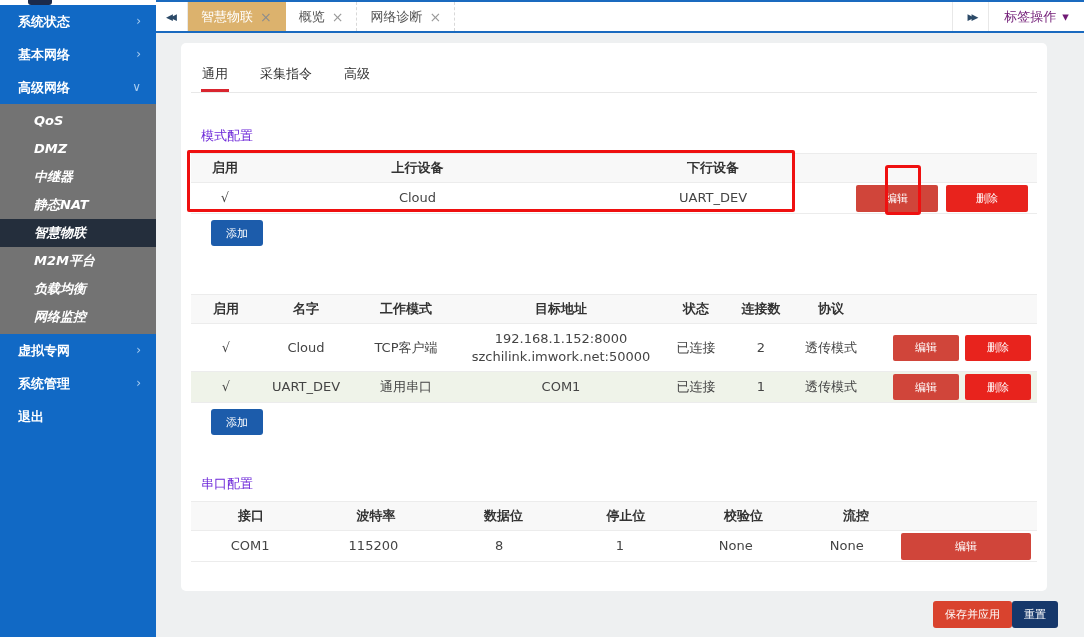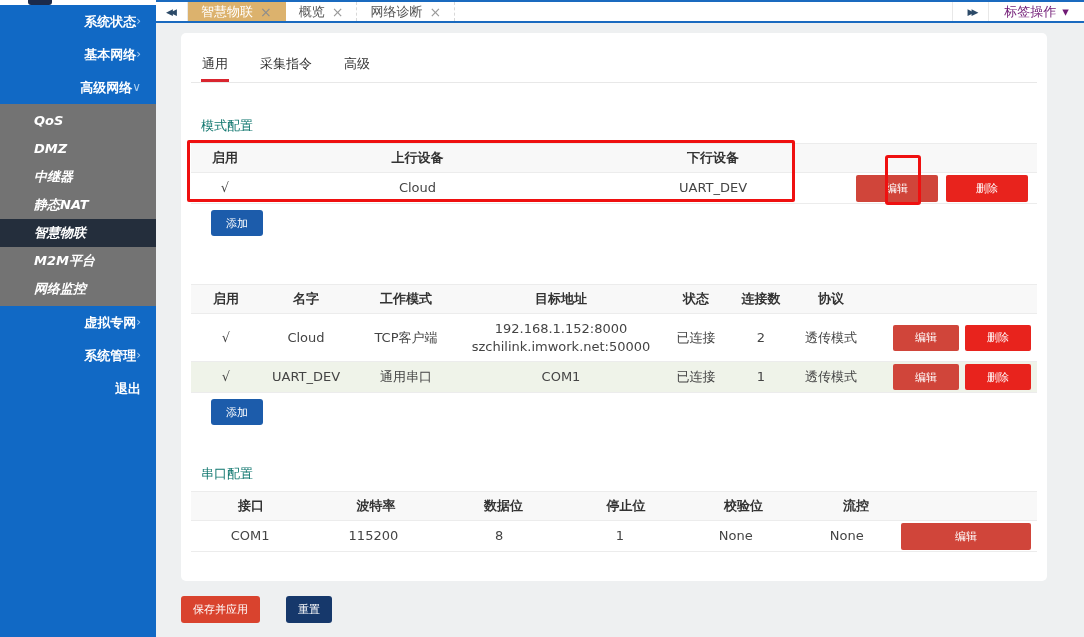--- a/index.html
+++ b/index.html
@@ -3,21 +3,21 @@
 <meta charset="utf-8">
 <style>
   * { margin:0; padding:0; box-sizing:border-box; }
   html,body { width:1084px; height:637px; overflow:hidden; }
   body { font-family:"DejaVu Sans","Liberation Sans",sans-serif; display:flex; background:#eef0f1; font-size:13px; }
 
   
   .sidebar { width:156px; flex-shrink:0; background:#1169c5; color:#fff; }
   .side-cap { height:5px; background:#fff; position:relative; }
   .side-cap .notch { position:absolute; left:28px; top:0; width:24px; height:5px; background:#1b2a4a; border-radius:0 0 3px 3px; }
-  .side-item { height:33px; line-height:33px; padding:0 15px 0 18px; font-size:13px; font-weight:bold; display:flex; justify-content:flex-end; align-items:center; cursor:pointer; }
+  .side-item { height:33px; line-height:33px; padding:0 15px 0 18px; font-size:13px; font-weight:bold; display:flex; justify-content:space-between; align-items:center; cursor:pointer; }
   .side-item .chev { color:#a9cdf0; font-size:12px; font-weight:normal; }
   .submenu { background:#737373; padding:3px 0;font-style:italic; }
   .sub-item { height:28px; line-height:28px; padding-left:34px; font-size:13px; font-weight:bold; cursor:pointer; }
   .sub-item.selected { background:#242e3c; }
 
   
   .main { flex:1; display:flex; flex-direction:column; min-width:0; }
 
   .tabbar { height:37px; background:#fff; border-top:2px solid #1a6abf; border-bottom:2px solid #1a6abf; display:flex; align-items:stretch; }
   .tab-scroll { width:32px; display:flex; align-items:center; justify-content:center; color:#2c4a68; font-size:9px; letter-spacing:-3px; border-right:1px solid #e8e8e8; cursor:pointer; padding-right:3px; }
@@ -30,21 +30,21 @@
   .tab-right.fwd { width:36px; color:#2c4a68; font-size:9px; letter-spacing:-3px; padding-left:2px; }
   .tab-right.menu { width:96px; color:#701a75; gap:6px; }
 
   .content { flex:1; padding:10px 0 0 25px; }
   .panel { width:866px; height:548px; background:#fff; border-radius:5px; padding:14px 10px 0; }
 
   .ptabs { display:flex; gap:30px; padding:0 10px; border-bottom:1px solid #e8e8e8; }
   .ptab { color:#333; padding:8px 1px 9px; cursor:pointer; }
   .ptab.active { border-bottom:3px solid #d9252f; padding-bottom:6px; }
 
-  .section-title { color:#0f766e; padding-left:10px; margin-bottom:8px; }
+  .section-title { color:#6d28d9; padding-left:10px; margin-bottom:8px; }
   .sec-mode { margin-top:34px; }
   .sec-conn { margin-top:48px; }
   .sec-serial { margin-top:40px; }
 
   .tbl { position:relative; color:#444; }
   .trow { display:flex; align-items:center; border-bottom:1px solid #ececec; min-height:31px; background:#fff; }
   .trow.thead { background:#f8f8f8; border-top:1px solid #ececec; font-weight:bold; color:#333; min-height:30px; }
   .trow.alt { background:#eff3e9; }
   .cell { text-align:center; line-height:1.35; }
 
@@ -60,21 +60,21 @@
   .sca{flex:1; display:flex; justify-content:flex-end; align-items:center; padding-right:6px;}
 
   button { font-family:inherit; font-size:11px; color:#fff; border:none; border-radius:2px; cursor:pointer; }
   .btn-edit { background:#d0453a; width:82px; height:27px; }
   .btn-del  { background:#e8231d; width:82px; height:27px; }
   .btn-edit.sm { width:66px; height:26px; }
   .btn-del.sm  { width:66px; height:26px; }
   .btn-edit.wide { width:130px; height:27px; }
   .btn-add { background:#1c5cab; width:52px; height:26px; border-radius:3px; margin:6px 0 0 20px; }
 
-  .footer { height:56px; display:flex; justify-content:flex-start; align-items:center; gap:26px; padding-right:26px; }
+  .footer { height:46px; display:flex; justify-content:flex-end; align-items:center; gap:0; padding-right:26px; }
   .btn-save { background:#d9432e; height:27px; padding:0 12px; border-radius:3px; }
   .btn-reset { background:#16386b; height:27px; padding:0 12px; border-radius:3px; }
 
   .anno { position:absolute; border:3px solid #ef1010; pointer-events:none; z-index:5; background:transparent; }
   .anno-table { left:-4px; top:-3px; width:608px; height:62px; border-radius:2px; }
   .anno-edit { left:694px; top:12px; width:36px; height:50px; border-radius:3px; }
 </style>
 </head>
 <body>
 
@@ -96,20 +96,21 @@
     <span class="chev">∨</span>
   </div>
 
   <div class="submenu">
     <div class="sub-item">QoS</div>
     <div class="sub-item">DMZ</div>
     <div class="sub-item">中继器</div>
     <div class="sub-item">静态NAT</div>
     <div class="sub-item selected">智慧物联</div>
     <div class="sub-item">M2M平台</div>
+    <div class="sub-item">负载均衡</div>
     <div class="sub-item">网络监控</div>
   </div>
 
   <div class="side-item">
     <span>虚拟专网</span>
     <span class="chev">›</span>
   </div>
   <div class="side-item">
     <span>系统管理</span>
     <span class="chev">›</span>

